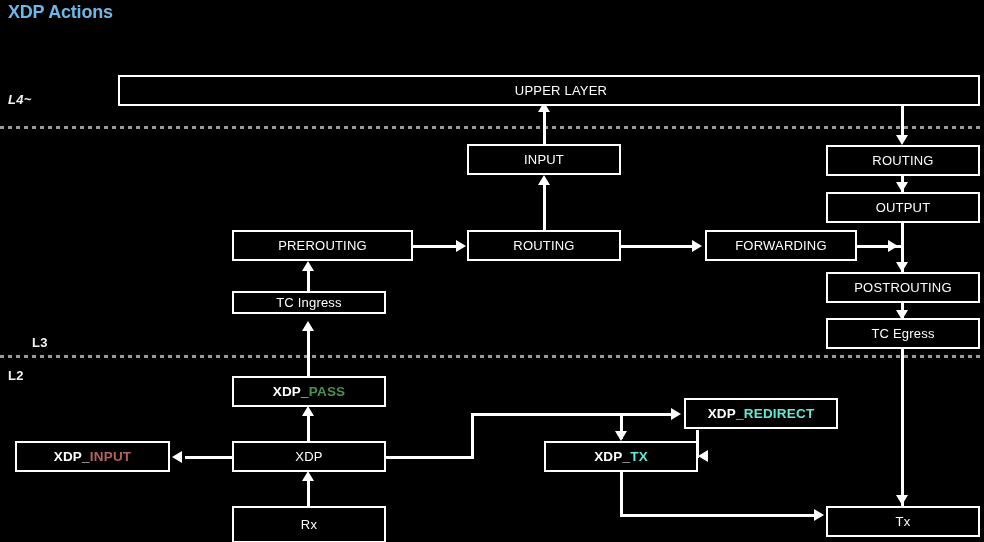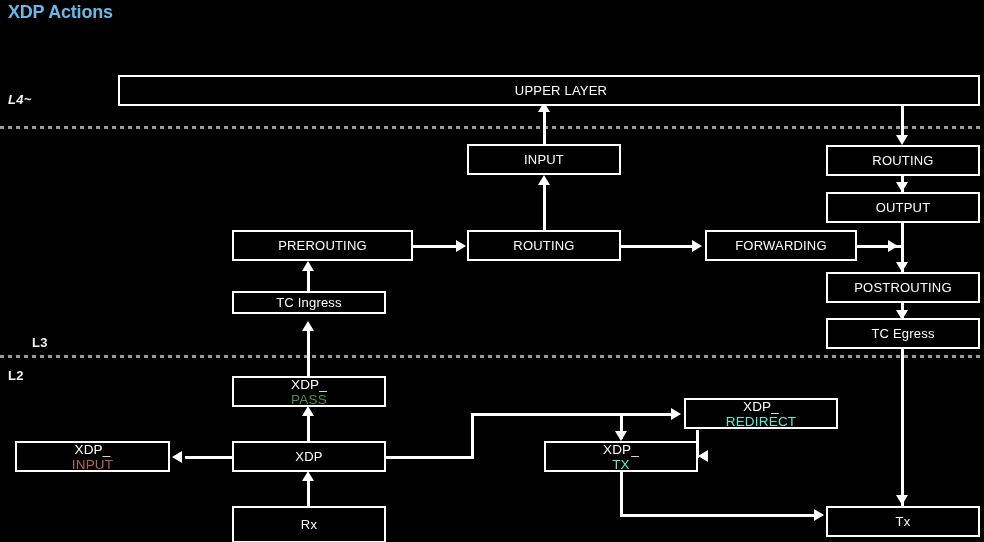--- a/index.html
+++ b/index.html
@@ -49,21 +49,21 @@
     background: #000000;
     color: #ffffff;
     font-size: 13px;
     display: flex;
     align-items: center;
     justify-content: center;
     text-align: center;
     letter-spacing: 0.2px;
     white-space: nowrap;
   }
-  .node.bold { font-weight: normal; font-size: 13.5px; flex-direction: column; }
+  .node.bold { font-weight: bold; font-size: 13.5px; }
   .accent-pass { color: #4a9150; }
   .accent-drop { color: #b4625e; }
   .accent-blue { color: #5eead4; }
   .edge {
     position: absolute;
     background: #ffffff;
   }
   .edge.h { height: 3px; }
   .edge.v { width: 3px; }
   .arrow {

